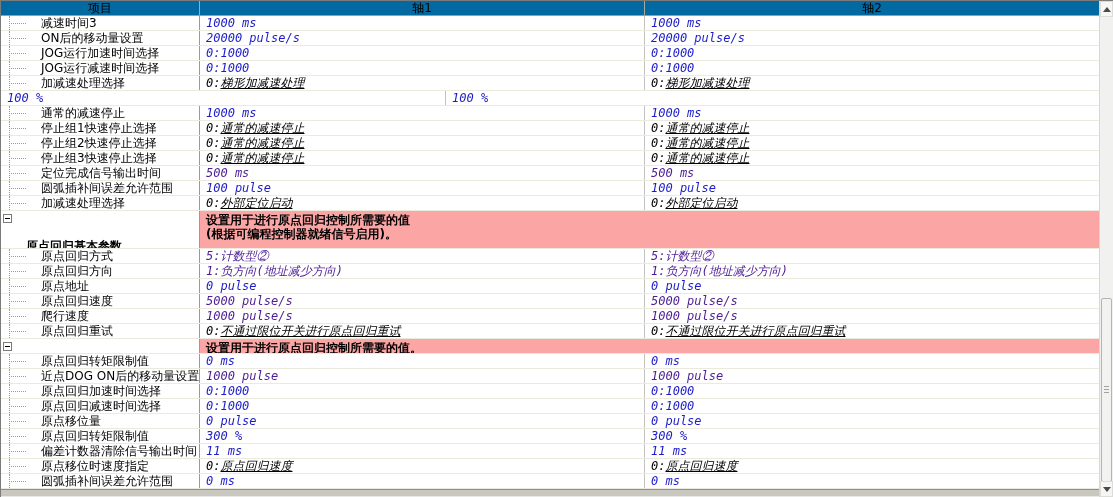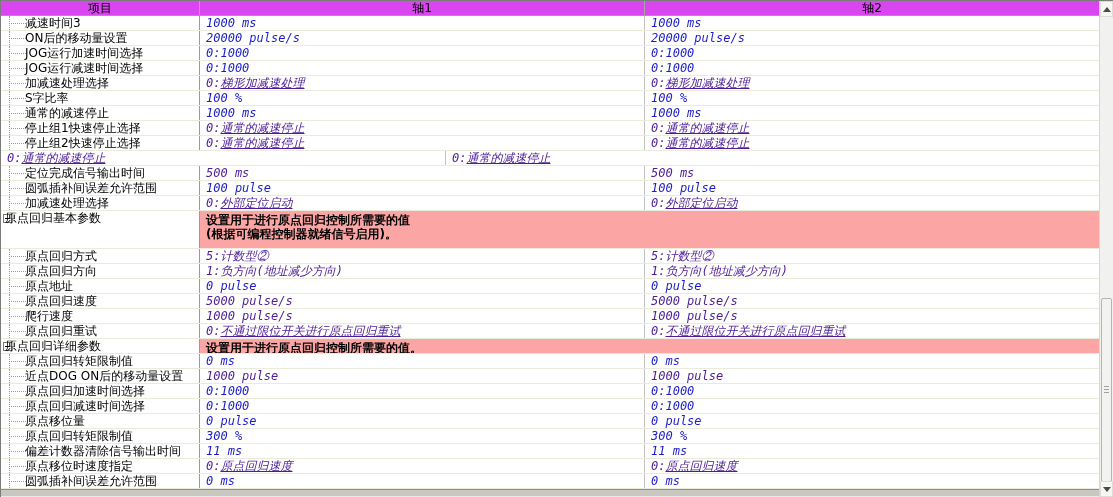--- a/index.html
+++ b/index.html
@@ -6,43 +6,43 @@
   *{box-sizing:border-box;}
   .app{
     position:relative;width:1113px;height:497px;
     border-top:1px solid #7b7b7b;border-left:1px solid #7b7b7b;
     background:#fff;overflow:hidden;
     font-family:"DejaVu Sans",sans-serif;font-size:12px;color:#000;
     display:flex;
   }
   .content{width:1099px;display:flex;flex-direction:column;}
   
-  .hdr{display:flex;height:15px;background:#d946ef;border-bottom:1px solid #9f9d92;flex:0 0 auto;}
+  .hdr{display:flex;height:15px;background:#0369a1;border-bottom:1px solid #9f9d92;flex:0 0 auto;}
   .hdr .hc{height:100%;line-height:14px;text-align:center;border-right:1px solid #aba99c;overflow:hidden;}
   .hc.c1{width:199px;}
   .hc.c2{width:445px;}
   .hc.c3{flex:1;border-right:none;}
   
   .rows{flex:1;display:flex;flex-direction:column;}
   .row{display:flex;height:15px;border-bottom:1px solid #ece9dd;flex:0 0 auto;}
   .row.tall{height:38px;}
   .row.sec2{height:15px;}
   .lab{position:relative;width:199px;border-right:1px solid #9a9a9a;overflow:hidden;white-space:nowrap;}
-  .lab .txt{position:absolute;left:24px;top:0;line-height:14px;}
+  .lab .txt{position:absolute;left:40px;top:0;line-height:14px;}
   .lab .trunk{position:absolute;left:8px;top:0;bottom:0;border-left:1px dotted #9a9a9a;}
   .lab .conn{position:absolute;left:8px;top:7px;width:17px;border-top:1px dotted #9a9a9a;}
-  .lab.section .txt{left:4px;font-weight:normal;}
+  .lab.section .txt{left:25px;font-weight:bold;margin-top:28px;}
   .minusbox{position:absolute;left:2px;top:3px;width:9px;height:9px;background:#fff;border:1px solid #7b7b7b;}
   .minusbox::after{content:"";position:absolute;left:1px;right:1px;top:3px;border-top:1px solid #000;}
   .cell{width:445px;border-right:1px solid #c2c2c2;overflow:hidden;white-space:nowrap;padding-left:6px;line-height:14px;
         font-family:"DejaVu Sans Mono","Liberation Mono",monospace;font-style:italic;}
   .cell.last{flex:1;border-right:none;}
   .val.default{color:#1c1cc8;}
   .val.changed{color:#4c1d95;}
-  .val.select{color:#4c1d95;text-align:right;}
+  .val.select{color:#000000;text-align:right;}
   .val.select .u{text-decoration:underline;}
   .desc{flex:1;background:#fca5a5;overflow:hidden;padding-left:6px;font-weight:bold;line-height:14px;padding-top:2px;}
   .desc .dl{white-space:nowrap;}
   
   .hbar{height:8px;flex:0 0 auto;background:#c8c7c0;border-top:1px solid #8e8e8e;border-bottom:1px solid #e8e8e4;}
   
   .vsb{position:relative;width:14px;background:#f1f1ef;border-left:1px solid #d6d6d2;}
   .sbtn{position:absolute;left:0;width:13px;height:16px;background:#f6f6f4;border:1px solid #dcdcd8;
         display:flex;align-items:center;justify-content:center;}
   .sbtn.up{top:0;}
@@ -103,25 +103,20 @@
         <div class="row">
           <div class="lab">
             <span class="trunk"></span>
             <span class="conn"></span>
             <span class="txt">加减速处理选择</span>
           </div>
           <div class="cell"><span class="val select"><span>0:</span><span class="u">梯形加减速处理</span></span></div>
           <div class="cell last"><span class="val select"><span>0:</span><span class="u">梯形加减速处理</span></span></div>
         </div>
         <div class="row">
-          <div class="lab">
-            <span class="trunk"></span>
-            <span class="conn"></span>
-            <span class="txt">S字比率</span>
-          </div>
           <div class="cell"><span class="val default">100 %</span></div>
           <div class="cell last"><span class="val default">100 %</span></div>
         </div>
         <div class="row">
           <div class="lab">
             <span class="trunk"></span>
             <span class="conn"></span>
             <span class="txt">通常的减速停止</span>
           </div>
           <div class="cell"><span class="val default">1000 ms</span></div>
@@ -139,20 +134,25 @@
         <div class="row">
           <div class="lab">
             <span class="trunk"></span>
             <span class="conn"></span>
             <span class="txt">停止组2快速停止选择</span>
           </div>
           <div class="cell"><span class="val select"><span>0:</span><span class="u">通常的减速停止</span></span></div>
           <div class="cell last"><span class="val select"><span>0:</span><span class="u">通常的减速停止</span></span></div>
         </div>
         <div class="row">
+          <div class="lab">
+            <span class="trunk"></span>
+            <span class="conn"></span>
+            <span class="txt">停止组3快速停止选择</span>
+          </div>
           <div class="cell"><span class="val select"><span>0:</span><span class="u">通常的减速停止</span></span></div>
           <div class="cell last"><span class="val select"><span>0:</span><span class="u">通常的减速停止</span></span></div>
         </div>
         <div class="row">
           <div class="lab">
             <span class="trunk"></span>
             <span class="conn"></span>
             <span class="txt">定位完成信号输出时间</span>
           </div>
           <div class="cell"><span class="val changed">500 ms</span></div>

